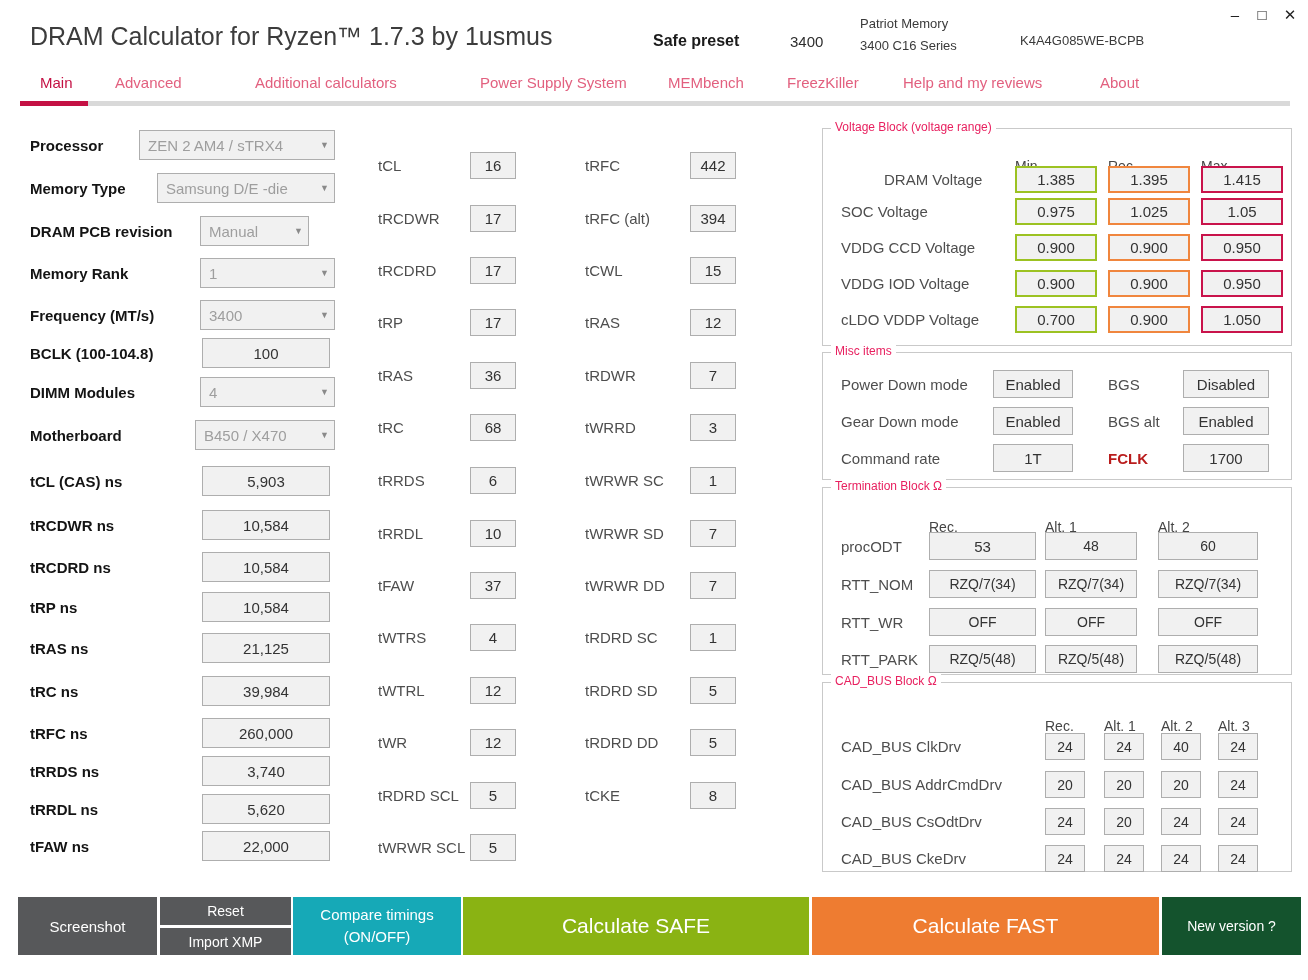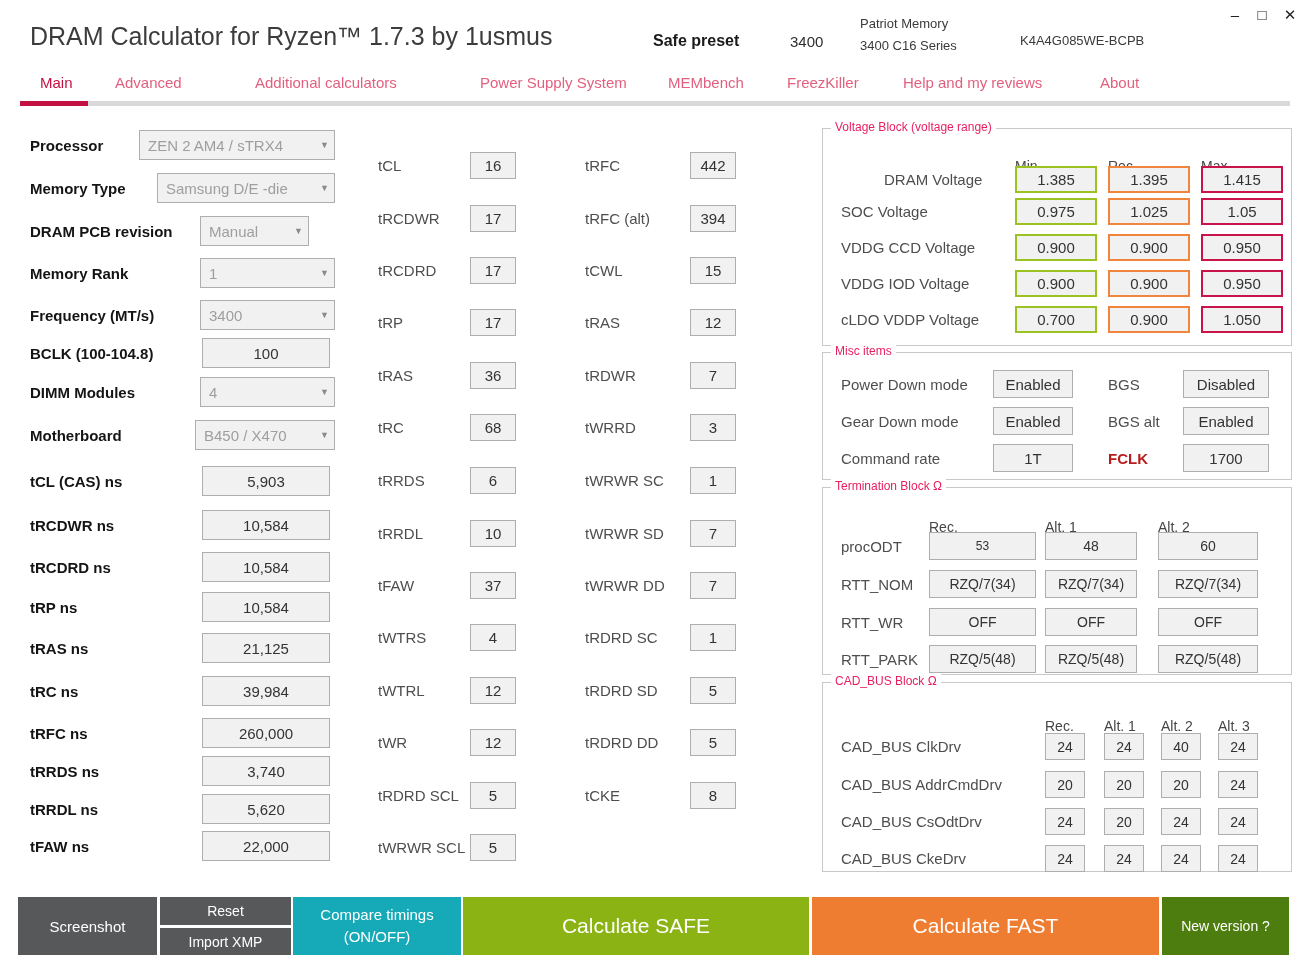--- a/index.html
+++ b/index.html
@@ -233,21 +233,21 @@
       <div class="box" style="left: 170px; top: 91px; width: 80px; height: 28px;">1T</div>
       <div class="lbl" style="left: 285px; top: 91px; height: 28px; font-weight: bold; color: #b91c1c;">FCLK</div>
       <div class="box" style="left: 360px; top: 91px; width: 86px; height: 28px;">1700</div>
     </div>
   <div class="groupbox" id="termination-block" style="left:822px;top:487px;width:470px;height:188px;">
     <div class="legend">Termination Block Ω</div>
   <div class="hdr" style="left: 106px; top: 14px; width: 107px;">Rec.</div>
       <div class="hdr" style="left: 222px; top: 14px; width: 92px;">Alt. 1</div>
       <div class="hdr" style="left: 335px; top: 14px; width: 100px;">Alt. 2</div>
       <div class="lbl" style="left: 18px; top: 44px; height: 28px;">procODT</div>
-      <div class="box" style="left: 106px; top: 44px; width: 107px; height: 28px; font-size: 12px;">53</div>
+      <div class="box" style="left: 106px; top: 44px; width: 107px; height: 28px; font-size: 15px;">53</div>
       <div class="box" style="left: 222px; top: 44px; width: 92px; height: 28px; font-size: 14px;">48</div>
       <div class="box" style="left: 335px; top: 44px; width: 100px; height: 28px; font-size: 14px;">60</div>
       <div class="lbl" style="left: 18px; top: 82px; height: 28px;">RTT_NOM</div>
       <div class="box" style="left: 106px; top: 82px; width: 107px; height: 28px; font-size: 14px;">RZQ/7(34)</div>
       <div class="box" style="left: 222px; top: 82px; width: 92px; height: 28px; font-size: 14px;">RZQ/7(34)</div>
       <div class="box" style="left: 335px; top: 82px; width: 100px; height: 28px; font-size: 14px;">RZQ/7(34)</div>
       <div class="lbl" style="left: 18px; top: 120px; height: 28px;">RTT_WR</div>
       <div class="box" style="left: 106px; top: 120px; width: 107px; height: 28px; font-size: 14px;">OFF</div>
       <div class="box" style="left: 222px; top: 120px; width: 92px; height: 28px; font-size: 14px;">OFF</div>
       <div class="box" style="left: 335px; top: 120px; width: 100px; height: 28px; font-size: 14px;">OFF</div>
@@ -286,15 +286,15 @@
 
   <div class="footbtn" style="left:18px;top:897px;width:139px;height:58px;background:#57585a;font-size:15px;">Screenshot</div>
   <div class="footbtn" style="left:160px;top:897px;width:131px;height:28px;background:#57585a;font-size:14px;">Reset</div>
   <div class="footbtn" style="left:160px;top:928px;width:131px;height:27px;background:#57585a;font-size:14px;">Import XMP</div>
   <div class="footbtn" style="left:293px;top:897px;width:168px;height:58px;background:#16a9b7;font-size:15px;line-height:22px;">
     <div>Compare timings</div>
     <div>(ON/OFF)</div>
   </div>
   <div class="footbtn" style="left:463px;top:897px;width:346px;height:58px;background:#8ab313;font-size:21px;">Calculate SAFE</div>
   <div class="footbtn" style="left:812px;top:897px;width:347px;height:58px;background:#ee7c31;font-size:21px;">Calculate FAST</div>
-  <div class="footbtn" style="left:1162px;top:897px;width:127px;height:58px;background:#4d7c0f;font-size:14px;">New version ?</div>
+  <div class="footbtn" style="left:1162px;top:897px;width:139px;height:58px;background:#14532d;font-size:14px;">New version ?</div>
 
 </div>
 
 </body></html>

